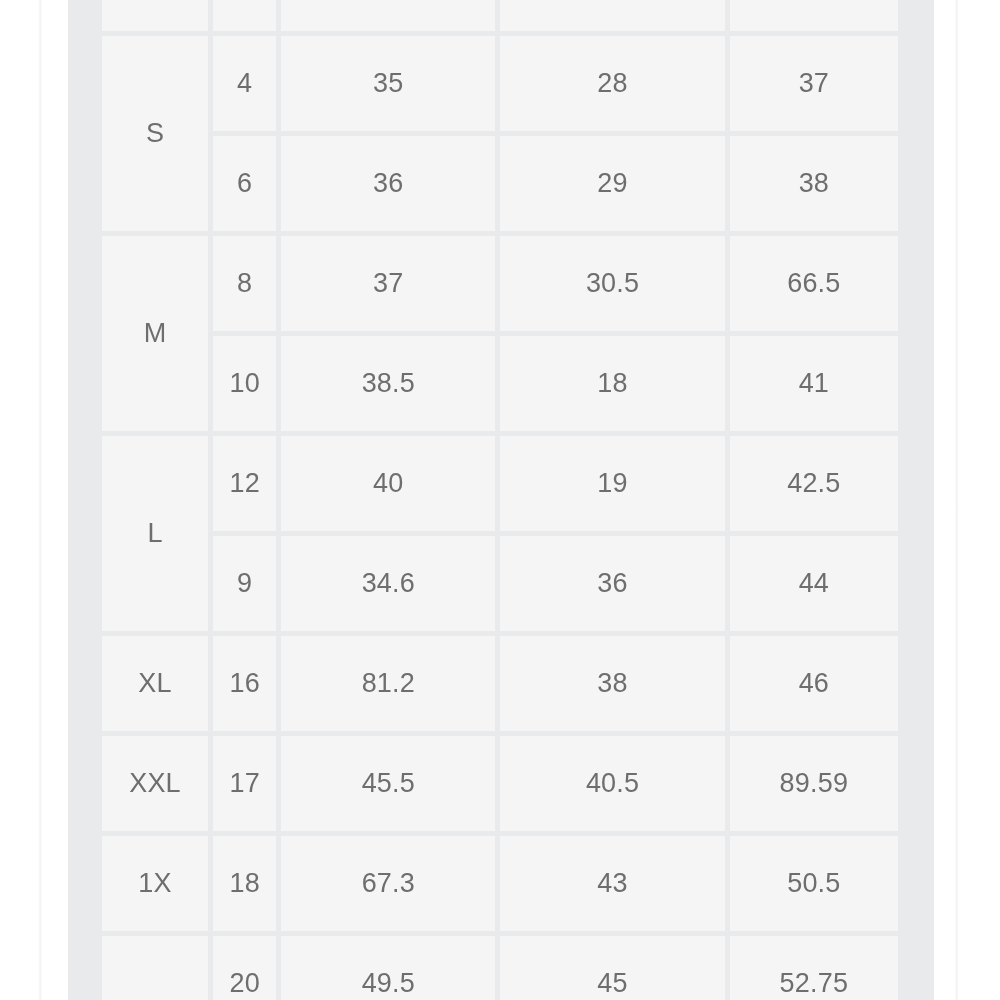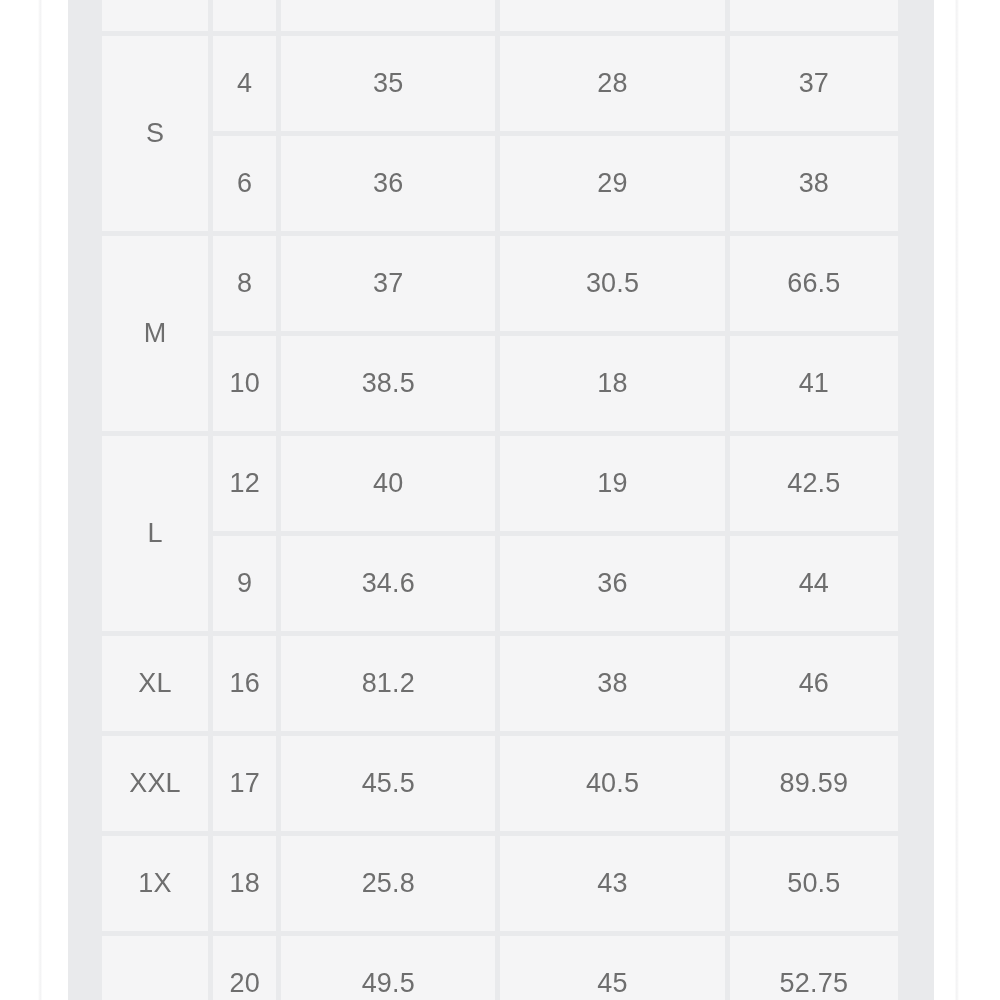--- a/index.html
+++ b/index.html
@@ -169,21 +169,21 @@
           <td class="size-cell">XXL</td>
           <td>17</td>
           <td>45.5</td>
           <td>40.5</td>
           <td>89.59</td>
         </tr>
 
         <tr>
           <td class="size-cell">1X</td>
           <td>18</td>
-          <td>25.8</td>
+          <td>67.3</td>
           <td>43</td>
           <td>50.5</td>
         </tr>
 
         <tr>
           <td class="size-cell empty-cell"></td>
           <td>20</td>
           <td>49.5</td>
           <td>45</td>
           <td>52.75</td>

